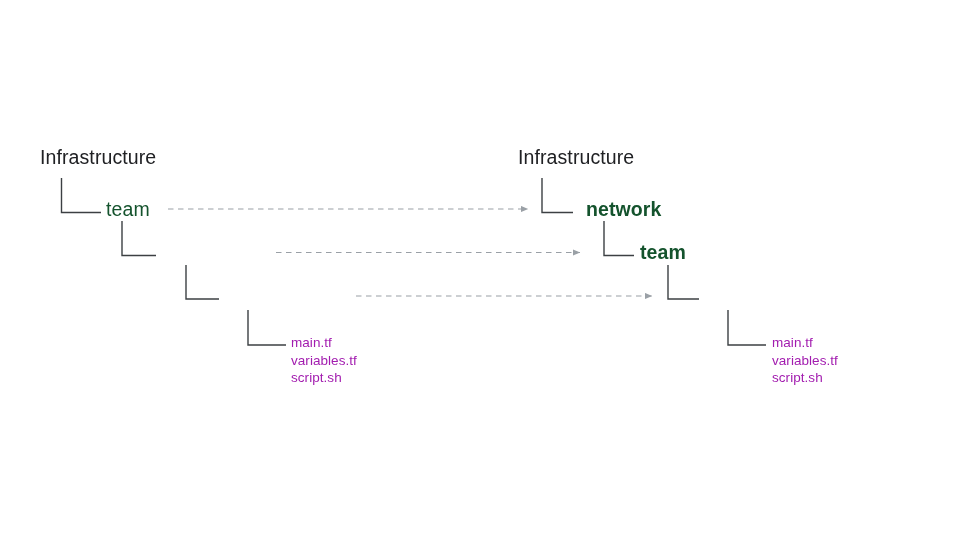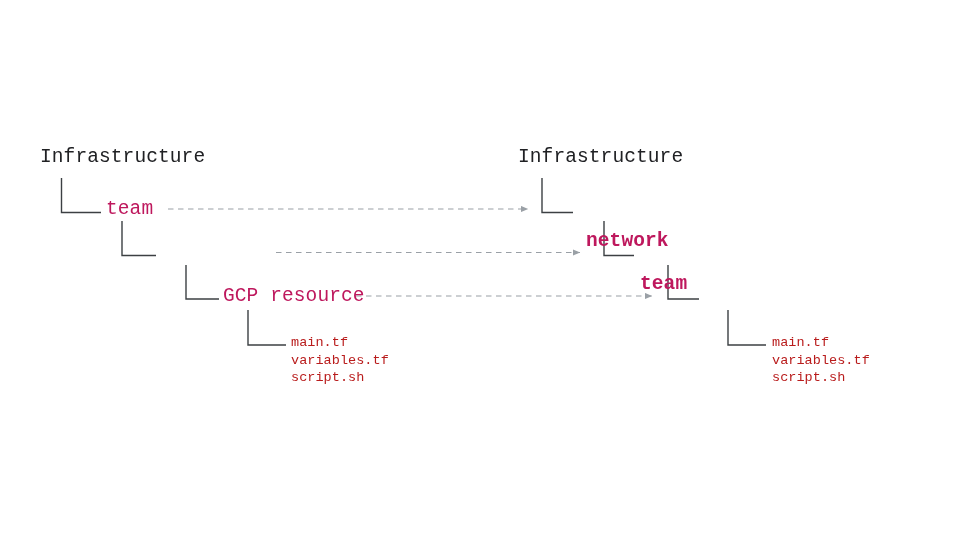--- a/index.html
+++ b/index.html
@@ -11,21 +11,20 @@
     height: 540px;
     background: #ffffff;
     font-family: "Liberation Sans", sans-serif;
     color: #202124;
     overflow: hidden;
   }
   #diagram {
     position: relative;
     width: 960px;
     height: 540px;
-    font-family: Liberation Mono, monospace;
   }
   .svg-layer {
     position: absolute;
     top: 0;
     left: 0;
     width: 960px;
     height: 540px;
   }
   .node-label {
     position: absolute;
@@ -34,34 +33,33 @@
   }
   .root-label {
     font-size: 19.5px;
     font-weight: 400;
     color: #202124;
     letter-spacing: 0.1px;
   }
   .branch-label {
     font-size: 19.5px;
     font-weight: 400;
-    color: #be185d;
+    color: #14532d;
     letter-spacing: 0.1px;
   }
   .branch-label.bold {
     font-weight: 700;
-    margin-top: 32px;
   }
   .file-list {
     position: absolute;
     white-space: nowrap;
     font-size: 13.5px;
     line-height: 17.5px;
     font-weight: 400;
-    color: #b91c1c;
+    color: #a21caf;
     letter-spacing: 0.05px;
   }
   .file-item {
     display: block;
   }
 </style>
 </head>
 <body>
 
 <div id="diagram">
@@ -92,21 +90,20 @@
       <line x1="276" y1="252.5" x2="580" y2="252.5"></line>
       <line x1="356" y1="296" x2="652" y2="296"></line>
     </g>
   </svg>
 
   <div class="node-label root-label" style="left:40px; top:148px;">Infrastructure</div>
 
   <div class="node-label branch-label" style="left:106px; top:200px;">team</div>
 
 
-  <div class="node-label branch-label" style="left:223px; top:287px;">GCP resource</div>
 
   <div class="file-list" style="left:291px; top:334px;">
     <span class="file-item">main.tf</span>
     <span class="file-item">variables.tf</span>
     <span class="file-item">script.sh</span>
   </div>
 
   <div class="node-label root-label" style="left:518px; top:148px;">Infrastructure</div>
 
   <div class="node-label branch-label bold" style="left:586px; top:200px;">network</div>

